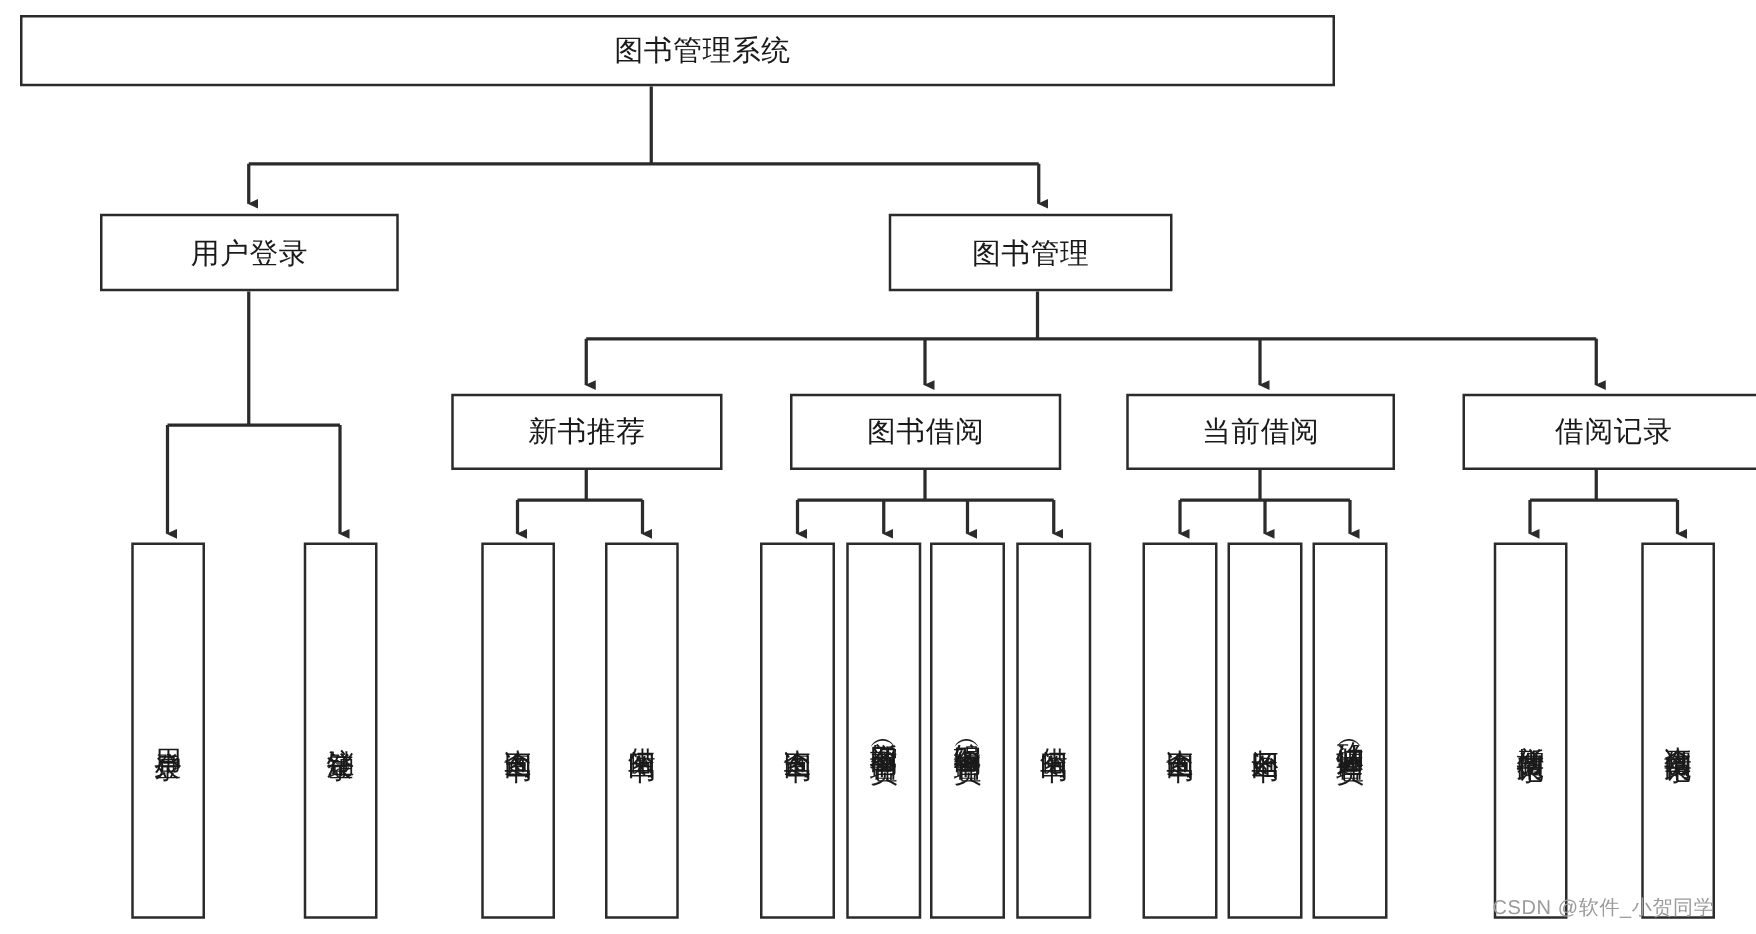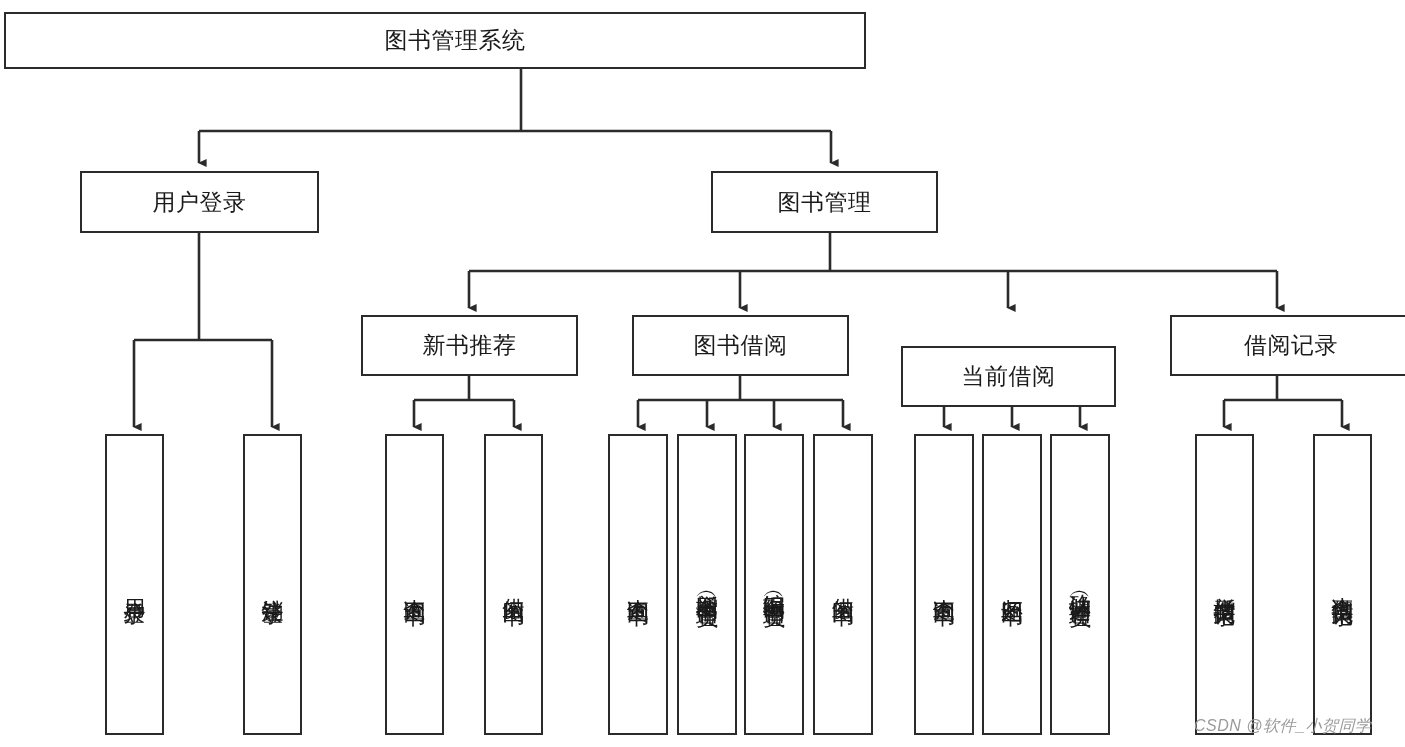--- a/index.html
+++ b/index.html
@@ -57,21 +57,20 @@
     writing-mode: vertical-rl;
     text-orientation: upright;
     white-space: nowrap;
   }
   #watermark {
     position: absolute;
     color: #9a9a9a;
     font-size: 16px;
     white-space: nowrap;
     letter-spacing: 0.5px;
-    font-style: italic;
   }
 </style>
 </head>
 <body>
 
 <div id="canvas">
 
   <svg id="edges" viewBox="0 0 1405 747" xmlns="http://www.w3.org/2000/svg">
     <defs>
       <marker id="arrow" markerWidth="9" markerHeight="9" refX="4.5" refY="7.6" orient="auto" markerUnits="userSpaceOnUse">
@@ -115,41 +114,41 @@
       <path d="M 1012 400 L 1012 427" marker-end="url(#arrow)"></path>
       <path d="M 1080 400 L 1080 427" marker-end="url(#arrow)"></path>
 
       <path d="M 1277 376 L 1277 400"></path>
       <path d="M 1224 400 L 1342 400"></path>
       <path d="M 1224 400 L 1224 427" marker-end="url(#arrow)"></path>
       <path d="M 1342 400 L 1342 427" marker-end="url(#arrow)"></path>
     </g>
   </svg>
 
-  <div class="node h" style="left:4px; top:12px; width:862px; height:57px;padding-left:40px;">
+  <div class="node h" style="left:16px; top:12px; width:1052px; height:57px;padding-left:40px;">
     <span>图书管理系统</span>
   </div>
 
   <div class="node h" style="left:80px; top:171px; width:239px; height:62px;">
     <span>用户登录</span>
   </div>
 
   <div class="node h" style="left:711px; top:171px; width:227px; height:62px;">
     <span>图书管理</span>
   </div>
 
   <div class="node h" style="left:361px; top:315px; width:217px; height:61px;">
     <span>新书推荐</span>
   </div>
 
   <div class="node h" style="left:632px; top:315px; width:217px; height:61px;">
     <span>图书借阅</span>
   </div>
 
-  <div class="node h" style="left:901px; top:315px; width:215px; height:61px;margin-top:31px;">
+  <div class="node h" style="left:901px; top:315px; width:215px; height:61px;">
     <span>当前借阅</span>
   </div>
 
   <div class="node h" style="left:1170px; top:315px; width:242px; height:61px;">
     <span>借阅记录</span>
   </div>
 
   <div class="node v" style="left:105px; top:434px; width:59px; height:301px;">
     <span>用户登录</span>
   </div>

